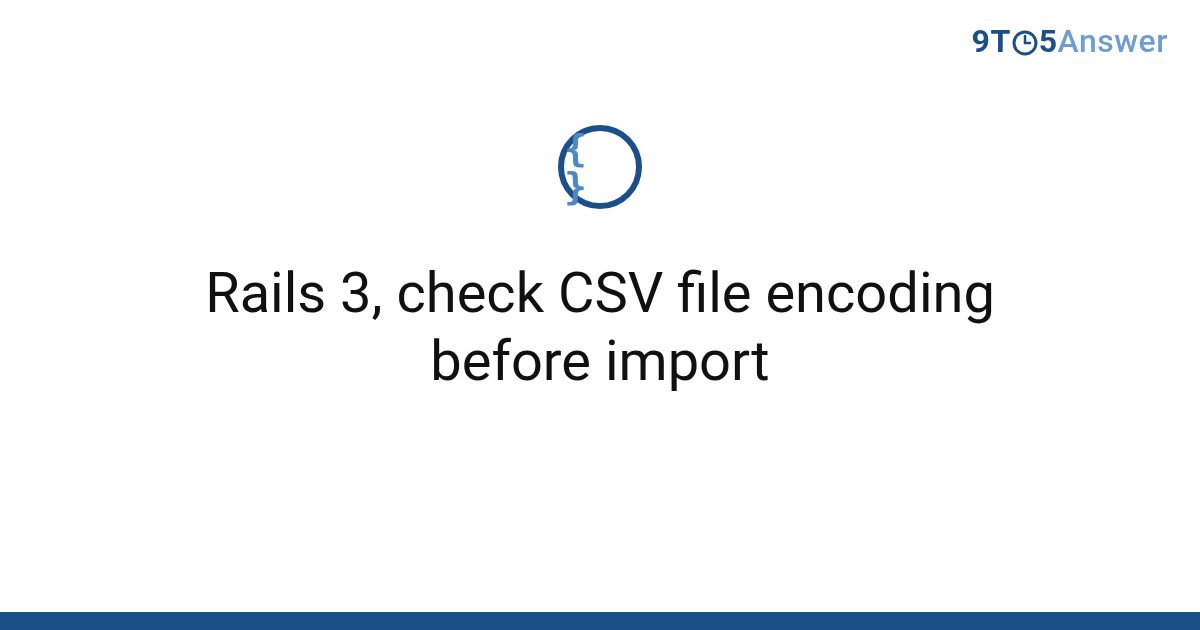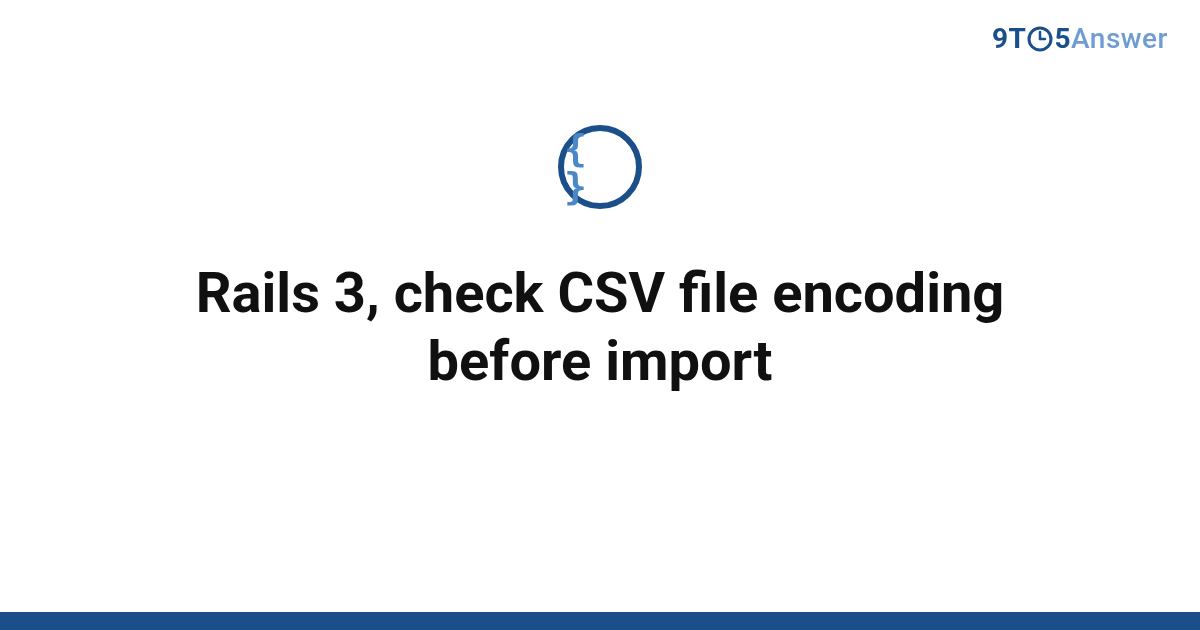--- a/index.html
+++ b/index.html
@@ -12,21 +12,21 @@
       height: 630px;
       background: #ffffff;
       font-family: -apple-system, BlinkMacSystemFont, "Segoe UI", Roboto, Helvetica, Arial, sans-serif;
       position: relative;
       overflow: hidden;
     }
     .logo {
       position: absolute;
       top: 22px;
       right: 32px;
-      font-size: 28px;
+      font-size: 32px;
       font-weight: 600;
       letter-spacing: 0.5px;
       margin-left: 8px;
     }
     .logo .nine {
       color: #1b4f8a;
       font-weight: 700;
     }
     .logo .t {
       color: #1b4f8a;
@@ -68,21 +68,21 @@
       font-size: 38px;
       color: #4c88c8;
       font-weight: 800;
       letter-spacing: 3px;
       font-family: Consolas, Monaco, monospace;
       line-height: 1;
     }
     .headline {
       color: #101010;
       font-size: 56px;
-      font-weight: 700;
+      font-weight: 400;
       text-align: center;
       line-height: 1.22;
       max-width: 1020px;
       padding: 0 40px;
     }
     .footer-bar {
       position: absolute;
       bottom: 0;
       left: 0;
       right: 0;

